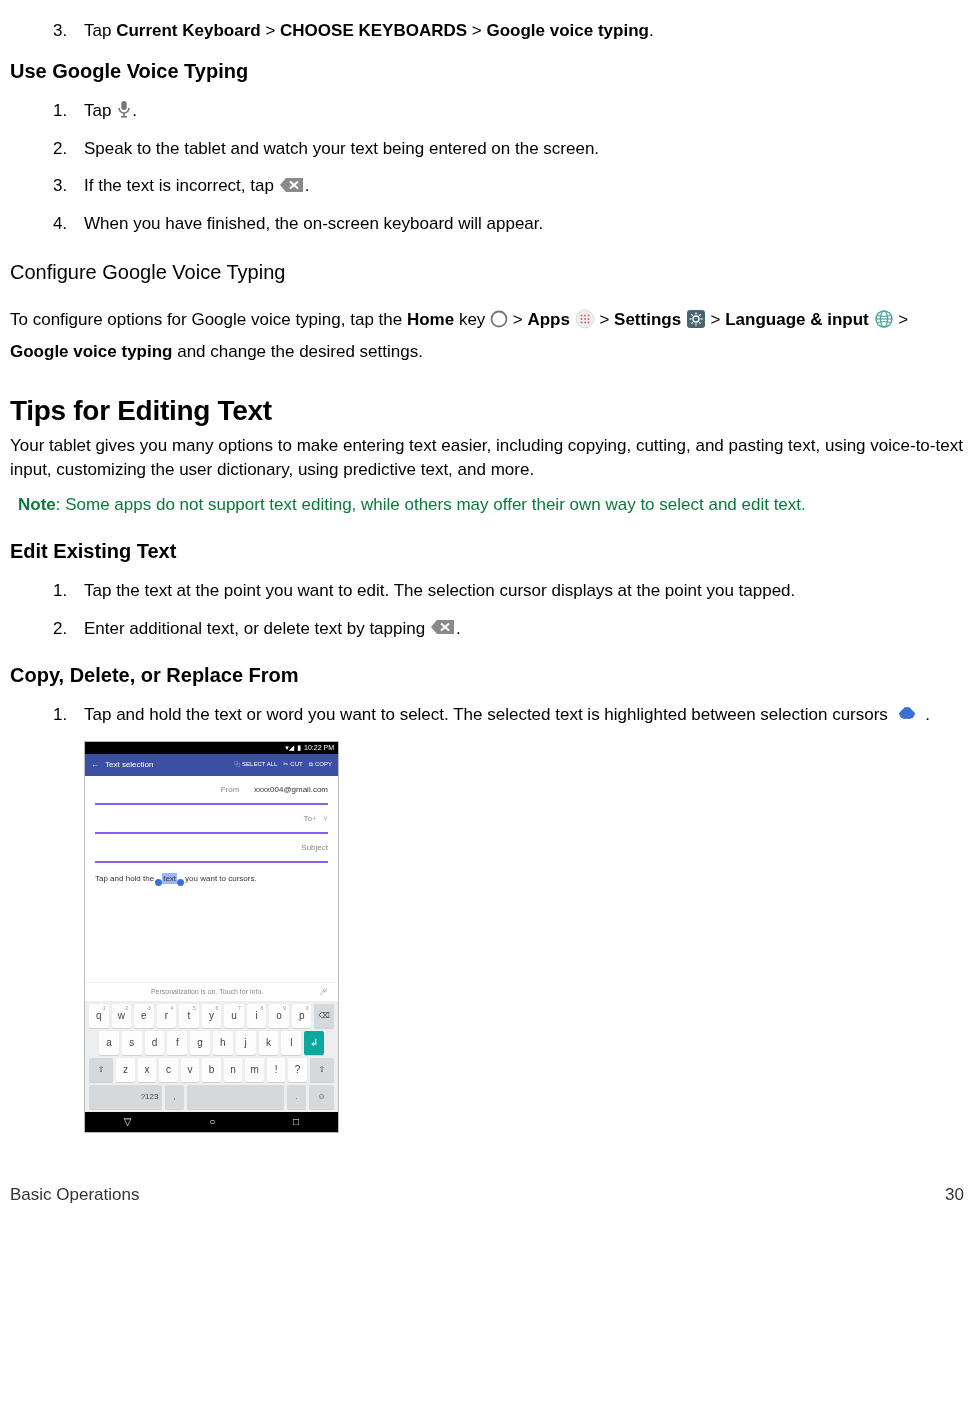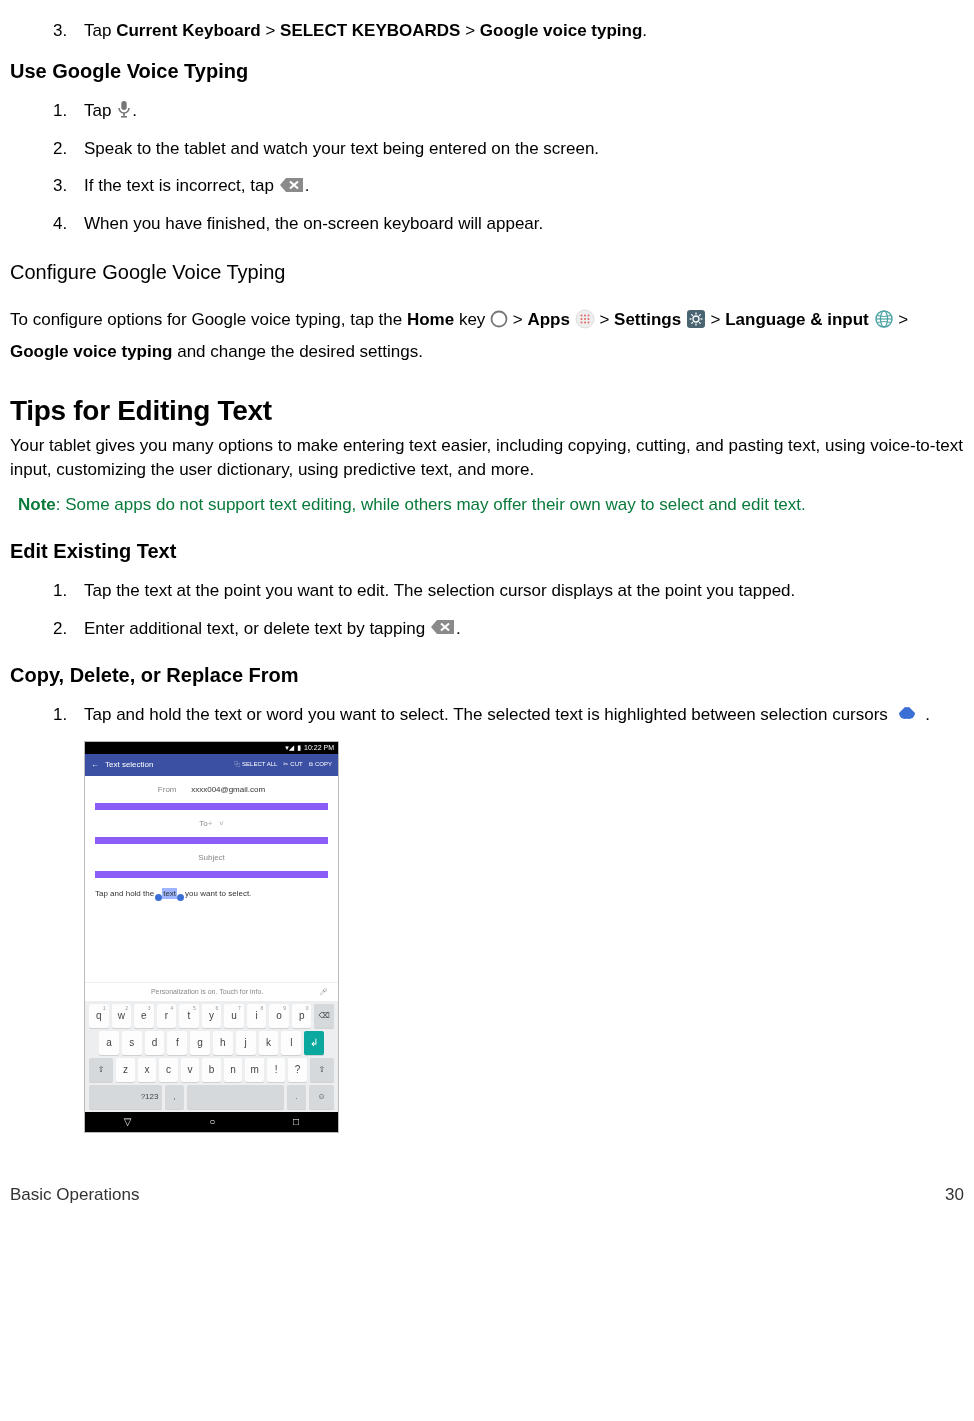--- a/index.html
+++ b/index.html
@@ -73,26 +73,26 @@
     }
     .ss-topbar-left { display:flex; align-items:center; gap:6px; }
     .ss-actions { display:flex; gap:6px; font-size:6px; align-items:center; }
     .ss-action { display:flex; align-items:center; gap:2px; }
     .ss-email {
       flex: 0 0 auto;
       display:flex; flex-direction:column;
       padding: 0px 10px;
     }
     .ss-field {
-      border-bottom: 7px solid #8b5cf6;
+      border-bottom: 2px solid #8b5cf6;
       padding: 8px 0;
       font-size: 8px;
       color: #888;
       display:flex;
-      justify-content:center;
+      justify-content:flex-end;
       align-items:center;
     }
     .ss-field .val { color:#333; margin-left:8px; }
     .ss-selected-line {
       padding: 10px 0 2px 0;
       font-size: 8px;
       color: #333;
       display:flex;
       align-items:flex-start;
       gap:1px;
@@ -164,21 +164,21 @@
       align-items:center;
       color:#fff;
     }
     .ss-nav span { font-size:10px; }
   </style>
 </head>
 <body>
 
 <ol start="3">
   <li>
-    <span>Tap </span><span class="b">Current Keyboard</span><span> &gt; </span><span class="b">SELECT KEYBOARDS</span><span> &gt; </span><span class="b">Google voice typing</span><span>.</span>
+    <span>Tap </span><span class="b">Current Keyboard</span><span> &gt; </span><span class="b">CHOOSE KEYBOARDS</span><span> &gt; </span><span class="b">Google voice typing</span><span>.</span>
   </li>
 </ol>
 
 <h2 class="h3bold-first">Use Google Voice Typing</h2>
 
 <ol>
   <li>
     <span>Tap </span><span class="icon"><svg width="16" height="18" viewBox="0 0 16 18">
           <rect x="5.3" y="1" width="5.4" height="9" rx="2.7" fill="#777"></rect>
           <path d="M3 8 a5 5 0 0 0 10 0" fill="none" stroke="#777" stroke-width="1.6"></path>
@@ -302,21 +302,21 @@
       <span style="color:#aaa;">+ &nbsp; ˅</span>
     </div>
     <div class="ss-field">
       <span>Subject</span>
     </div>
     <div class="ss-selected-line">
       <span>Tap and hold the </span>
         <span class="ss-cursor" style="margin-right:-1px;"></span>
         <span class="ss-highlight">text</span>
         <span class="ss-cursor" style="margin-left:-1px;"></span>
-        <span> you want to select.</span>
+        <span> you want to cursors.</span>
     </div>
   </div>
   <div class="ss-flex-space"></div>
   <div class="ss-predict">
     <span></span>
     <span>Personalization is on. Touch for info.</span>
     <span>🎤︎</span>
   </div>
   <div class="ss-keyboard">
     <div class="ss-krow" id="krow1">

